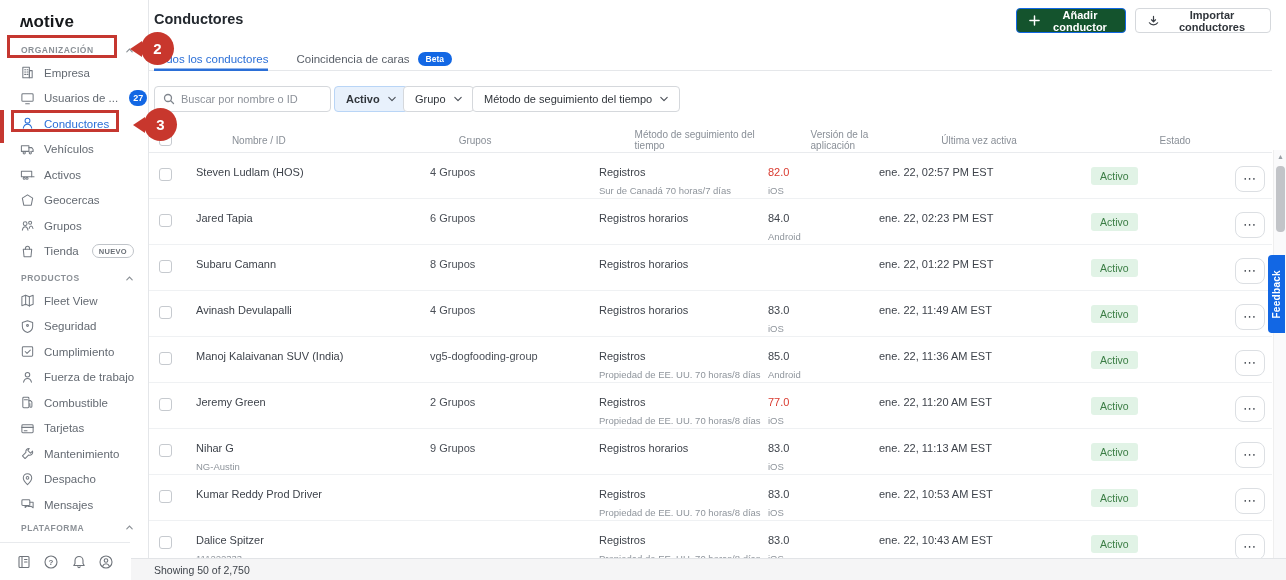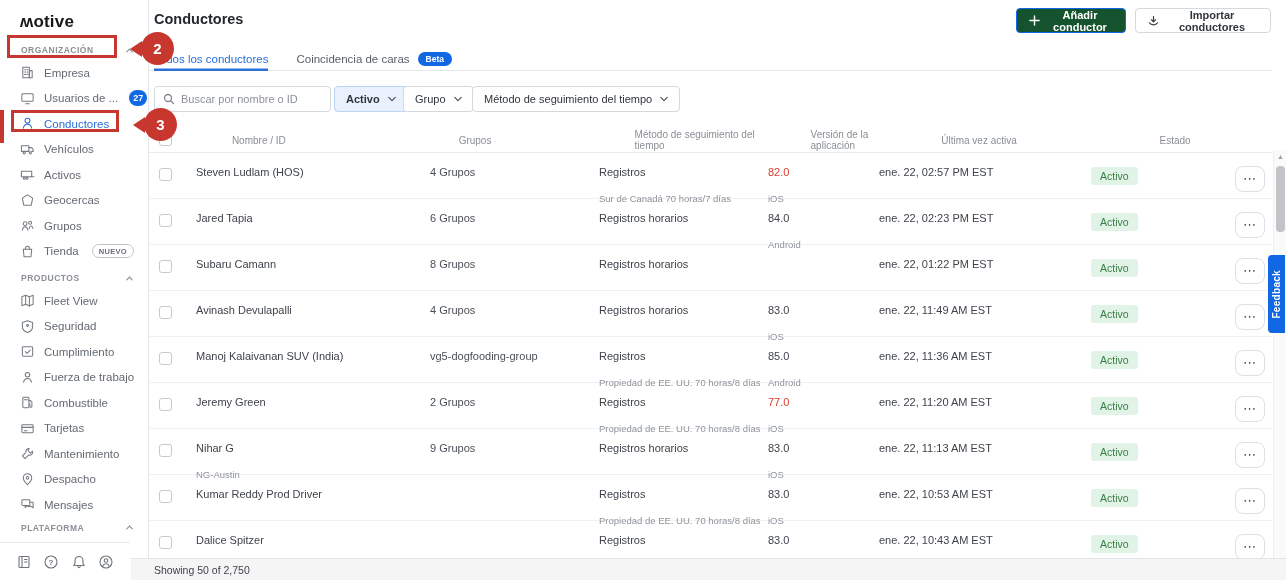--- a/index.html
+++ b/index.html
@@ -86,21 +86,21 @@
   .c-last { width:172px; }
   .c-status { width:144px;margin-left:40px; }
   .cb { width:12.5px; height:12.5px; border:1.5px solid #C6CACF; border-radius:3px;
         background:#fff; cursor:pointer; }
   .tbody { position:absolute; left:0; top:153px; width:1141px; height:405px; overflow:hidden; }
   .trow { height:46px; border-bottom:1px solid #EFF1F3; display:flex; align-items:flex-start;
           padding:13px 0 0 28px; cursor:pointer; }
   .trow .cb { margin-top:2px; }
   .l1 { display:block; font-size:11px; color:#3E434B; line-height:13px; }
   .lg { color:#4A4F57; }
-  .l2 { display:block; font-size:9.5px; color:#8F959C; line-height:12px; margin-top:14px; }
+  .l2 { display:block; font-size:9.5px; color:#8F959C; line-height:12px; margin-top:6px; }
   .l2:empty,.l1:empty { display:none; }
   .alert { color:#D93A2F; }
   .badge-green { display:inline-block; background:#E1F3E6; color:#3A7D44; font-size:10.5px;
                  padding:3px 9px; border-radius:3px; }
   .more { width:30px; height:26px; border:1px solid #DCDFE3; border-radius:8px; background:#fff;
           color:#4A4F57; font-size:13px; line-height:23px; text-align:center; cursor:pointer;
           letter-spacing:1px; }
   .more::before { content:"⋯"; }
 
   .footer { position:absolute; left:0; top:558px; width:1155px; height:22px; background:#F5F5F6;

